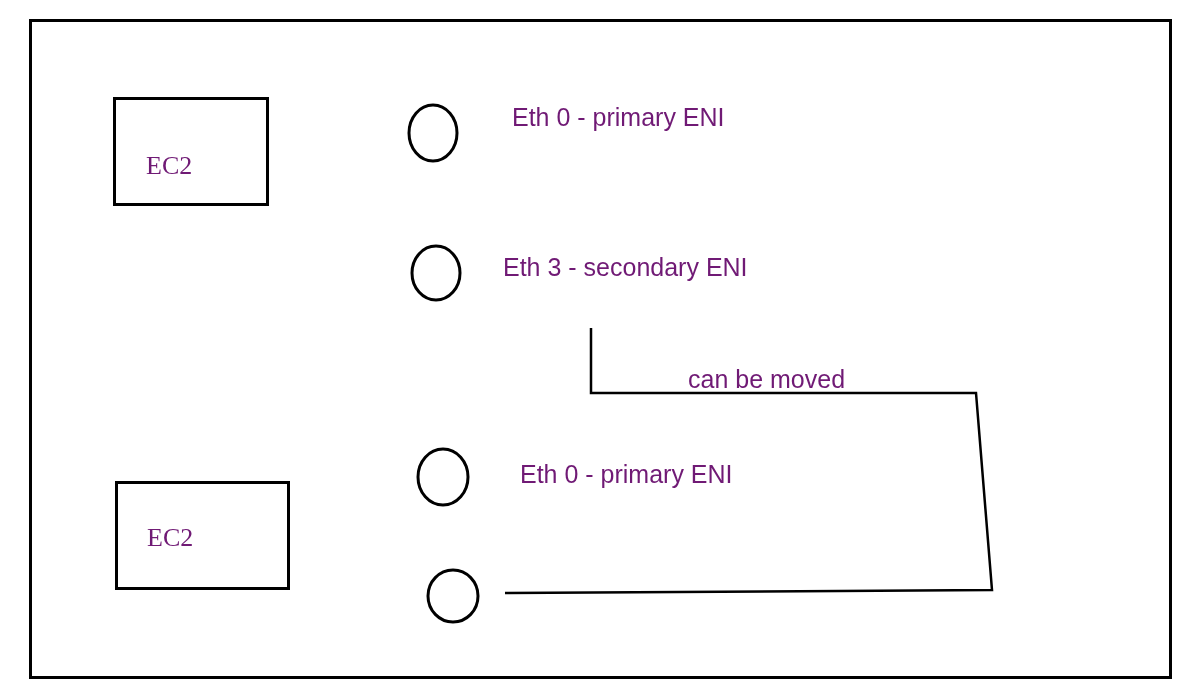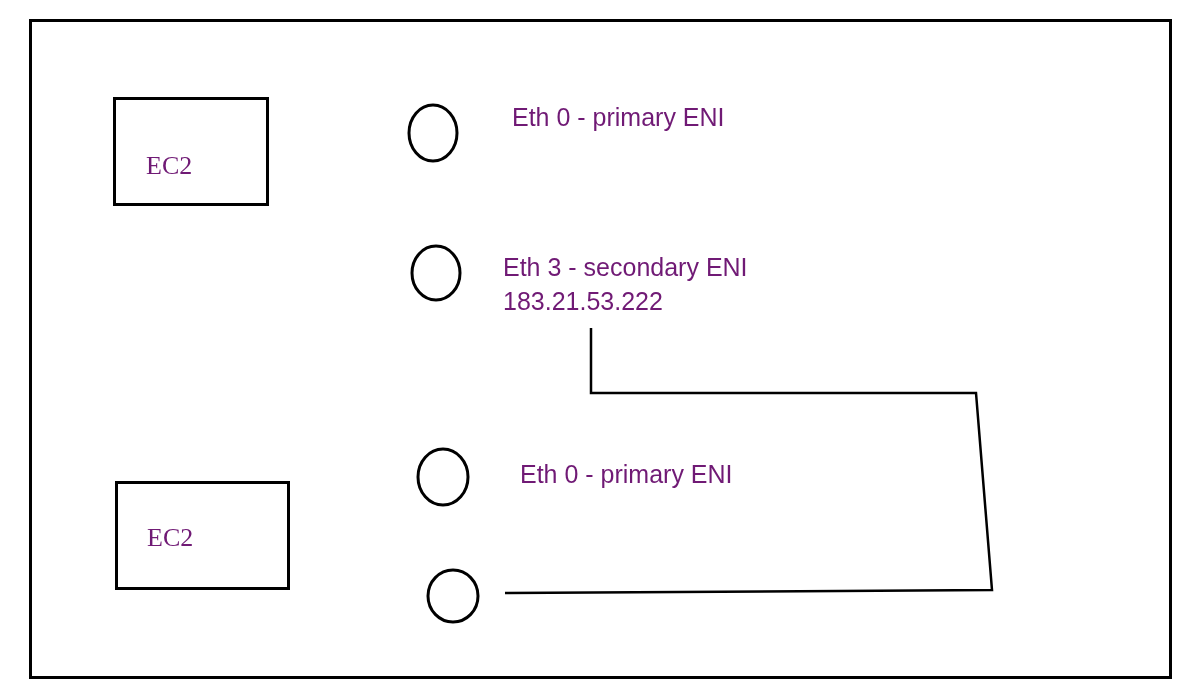--- a/index.html
+++ b/index.html
@@ -56,19 +56,19 @@
 
   <div class="txt ec2-label" style="left:146px; top:153px;">EC2</div>
   <div class="txt ec2-label" style="left:147px; top:525px;">EC2</div>
 
   <div class="txt" style="left:512px; top:100px;">
     <div>Eth 0 - primary ENI</div>
   </div>
 
   <div class="txt" style="left:503px; top:250px;">
     <div>Eth 3 - secondary ENI</div>
-    <div>183.21.53.222</div>
   </div>
 
+  <div class="txt" style="left:688px; top:362px;">can be moved</div>
 
   <div class="txt" style="left:520px; top:457px;">Eth 0 - primary ENI</div>
 
 </div>
 
 </body></html>

